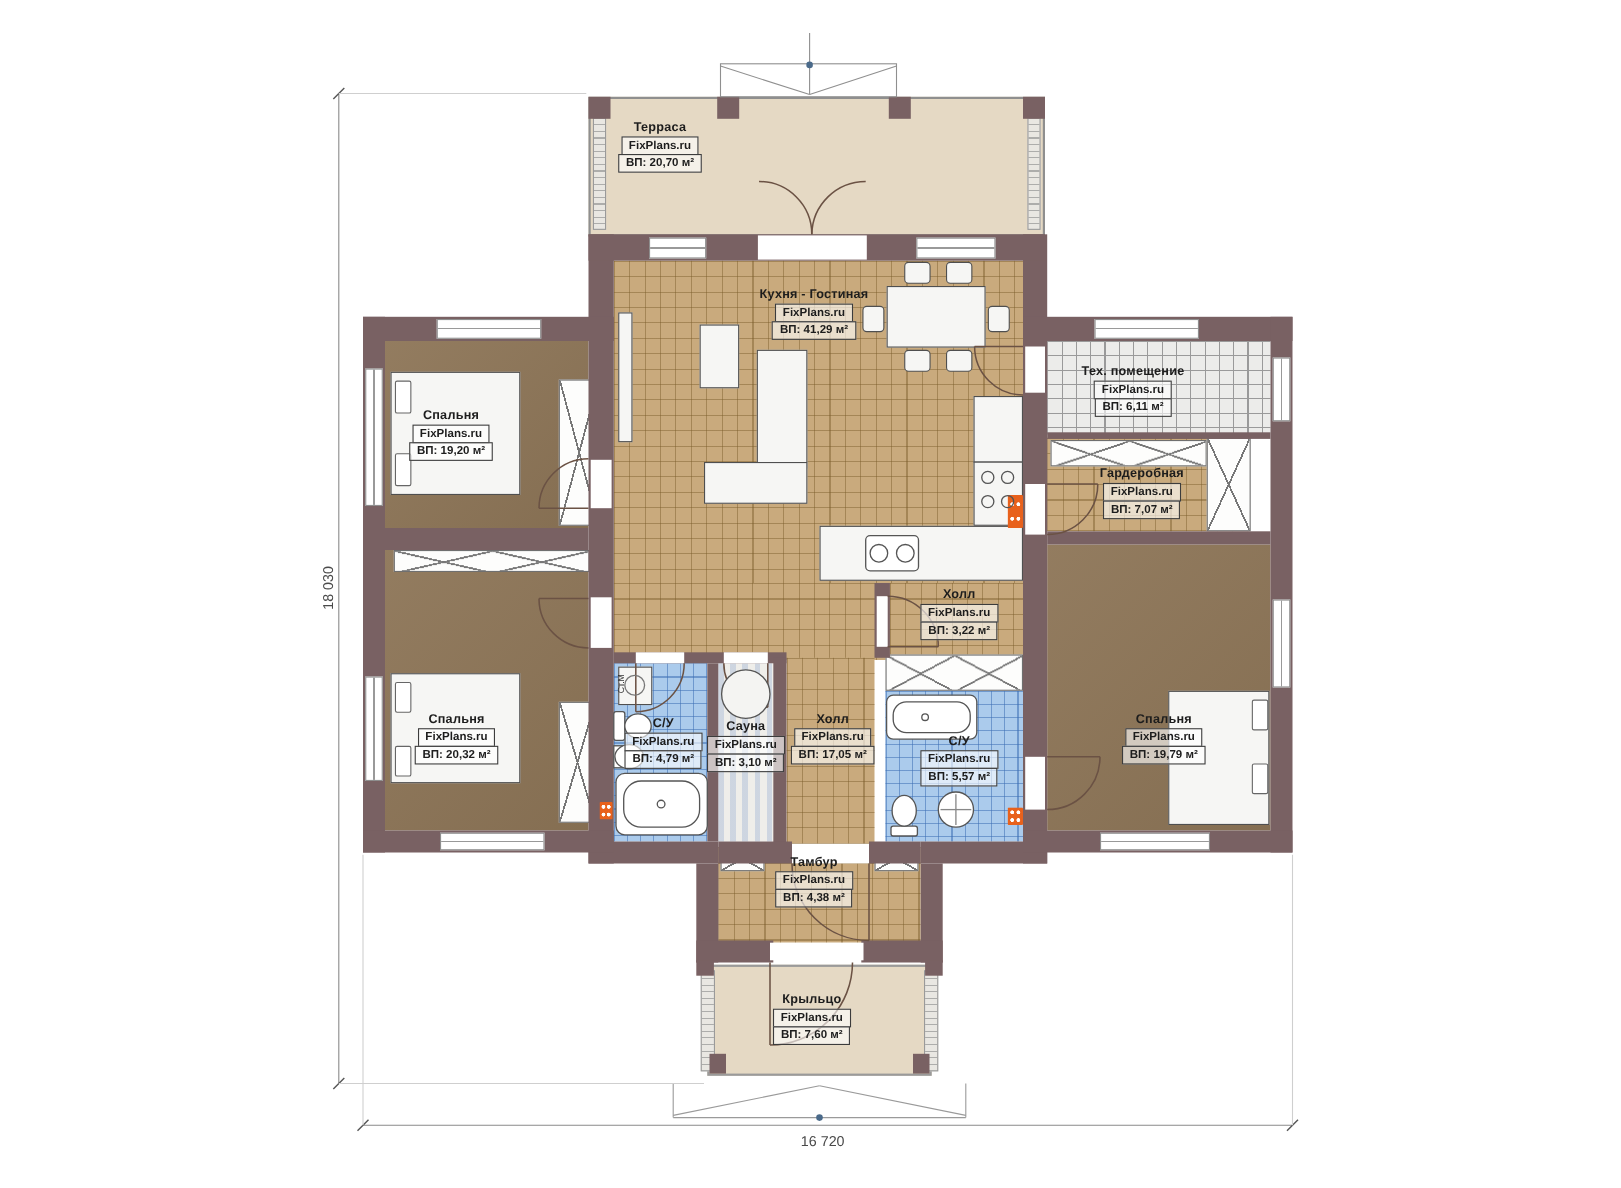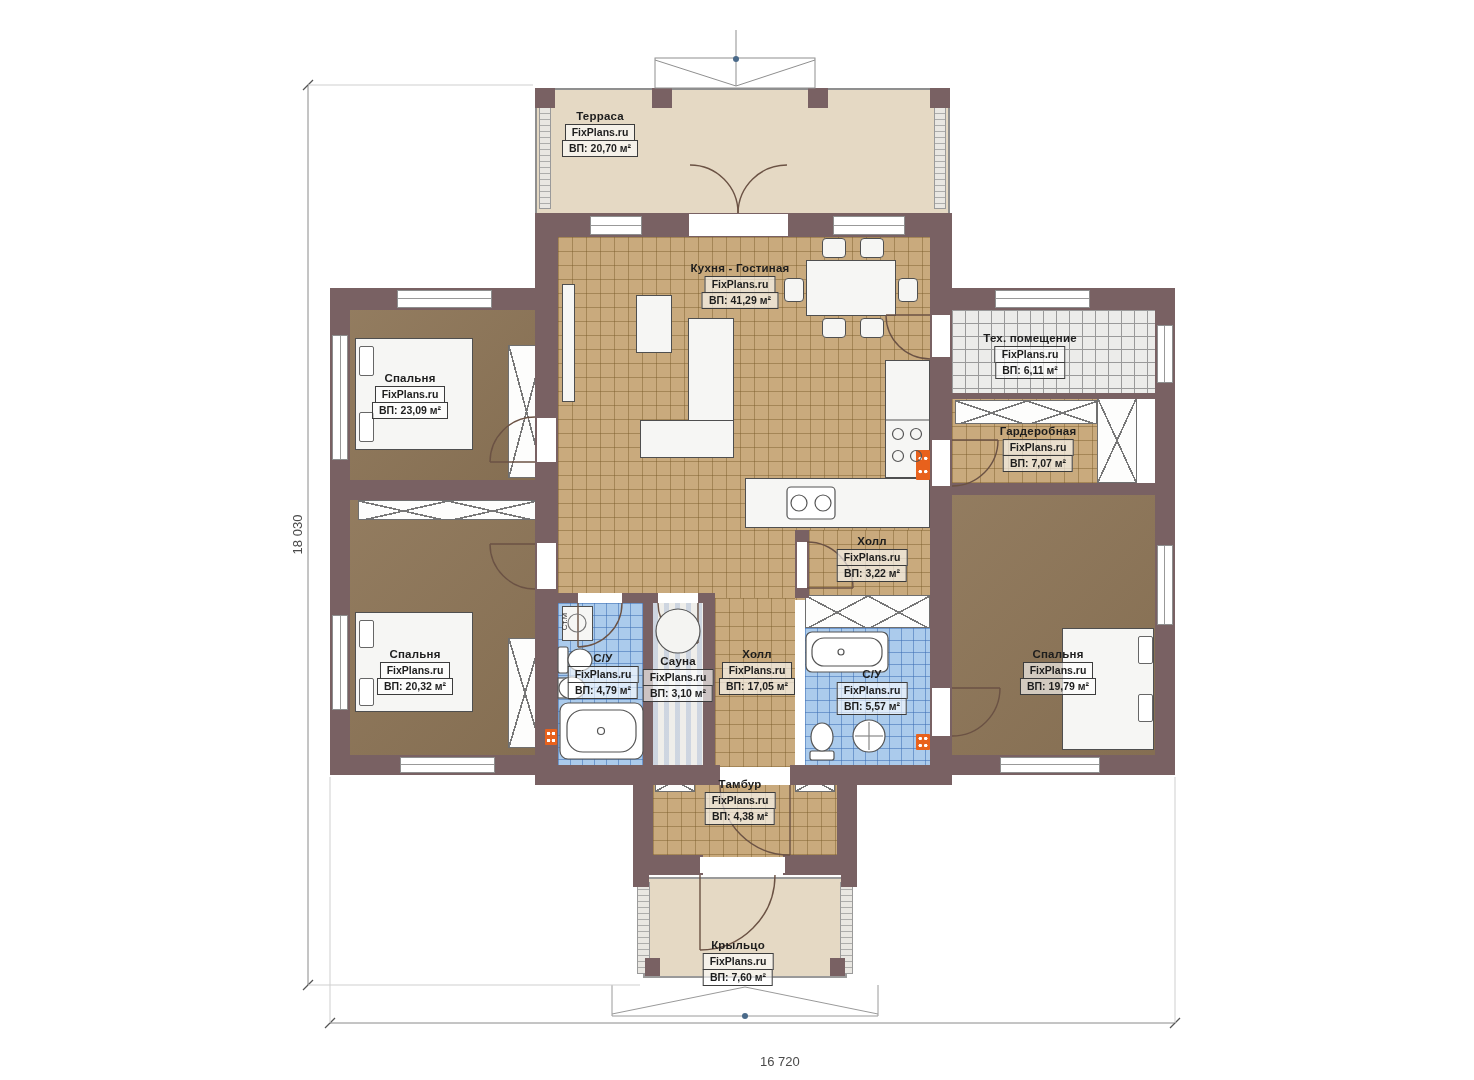--- a/index.html
+++ b/index.html
@@ -275,21 +275,21 @@
     <div class="rl-box">ВП: 6,11 м²</div>
   </div>
   <div class="room-label" style="left:1038px;top:425px;">
     <div class="rl-name">Гардеробная</div>
     <div class="rl-box">FixPlans.ru</div>
     <div class="rl-box">ВП: 7,07 м²</div>
   </div>
   <div class="room-label" style="left:410px;top:372px;">
     <div class="rl-name">Спальня</div>
     <div class="rl-box">FixPlans.ru</div>
-    <div class="rl-box">ВП: 23,09 м²</div>
+    <div class="rl-box">ВП: 19,20 м²</div>
   </div>
   <div class="room-label" style="left:415px;top:648px;">
     <div class="rl-name">Спальня</div>
     <div class="rl-box">FixPlans.ru</div>
     <div class="rl-box">ВП: 20,32 м²</div>
   </div>
   <div class="room-label" style="left:603px;top:652px;">
     <div class="rl-name">С/У</div>
     <div class="rl-box">FixPlans.ru</div>
     <div class="rl-box">ВП: 4,79 м²</div>
@@ -317,22 +317,22 @@
   <div class="room-label" style="left:1058px;top:648px;">
     <div class="rl-name">Спальня</div>
     <div class="rl-box">FixPlans.ru</div>
     <div class="rl-box">ВП: 19,79 м²</div>
   </div>
   <div class="room-label" style="left:740px;top:778px;">
     <div class="rl-name">Тамбур</div>
     <div class="rl-box">FixPlans.ru</div>
     <div class="rl-box">ВП: 4,38 м²</div>
   </div>
-  <div class="room-label" style="left:738px;top:939px;">
+  <div class="room-label" style="left:738px;top:903px;">
     <div class="rl-name">Крыльцо</div>
     <div class="rl-box">FixPlans.ru</div>
     <div class="rl-box">ВП: 7,60 м²</div>
   </div>
 
   <div class="dim-label" style="left:278px;top:527px;transform:rotate(-90deg);transform-origin:center;">18 030</div>
-  <div class="dim-label" style="left:728px;top:1054px;margin-left:32px;">16 720</div>
+  <div class="dim-label" style="left:728px;top:1030px;">16 720</div>
 
 </div>
 
 </body></html>

